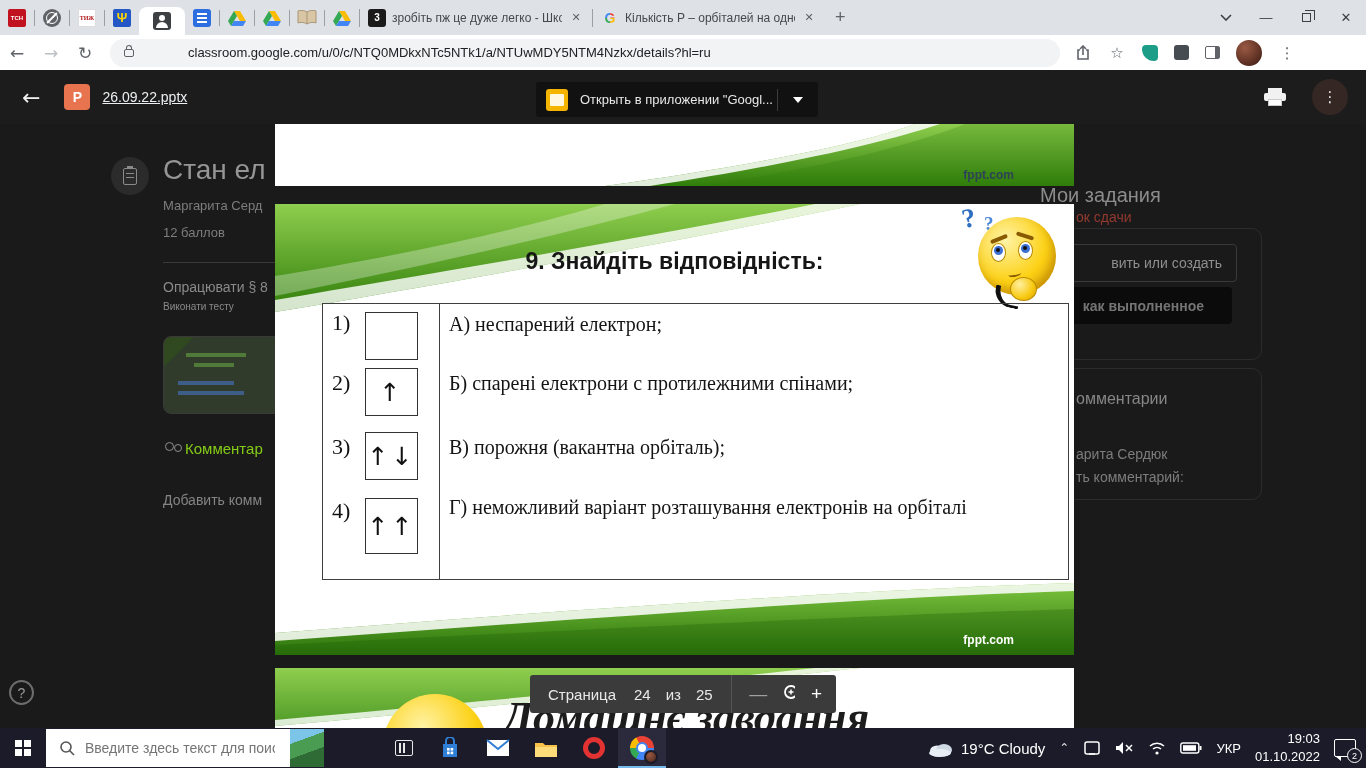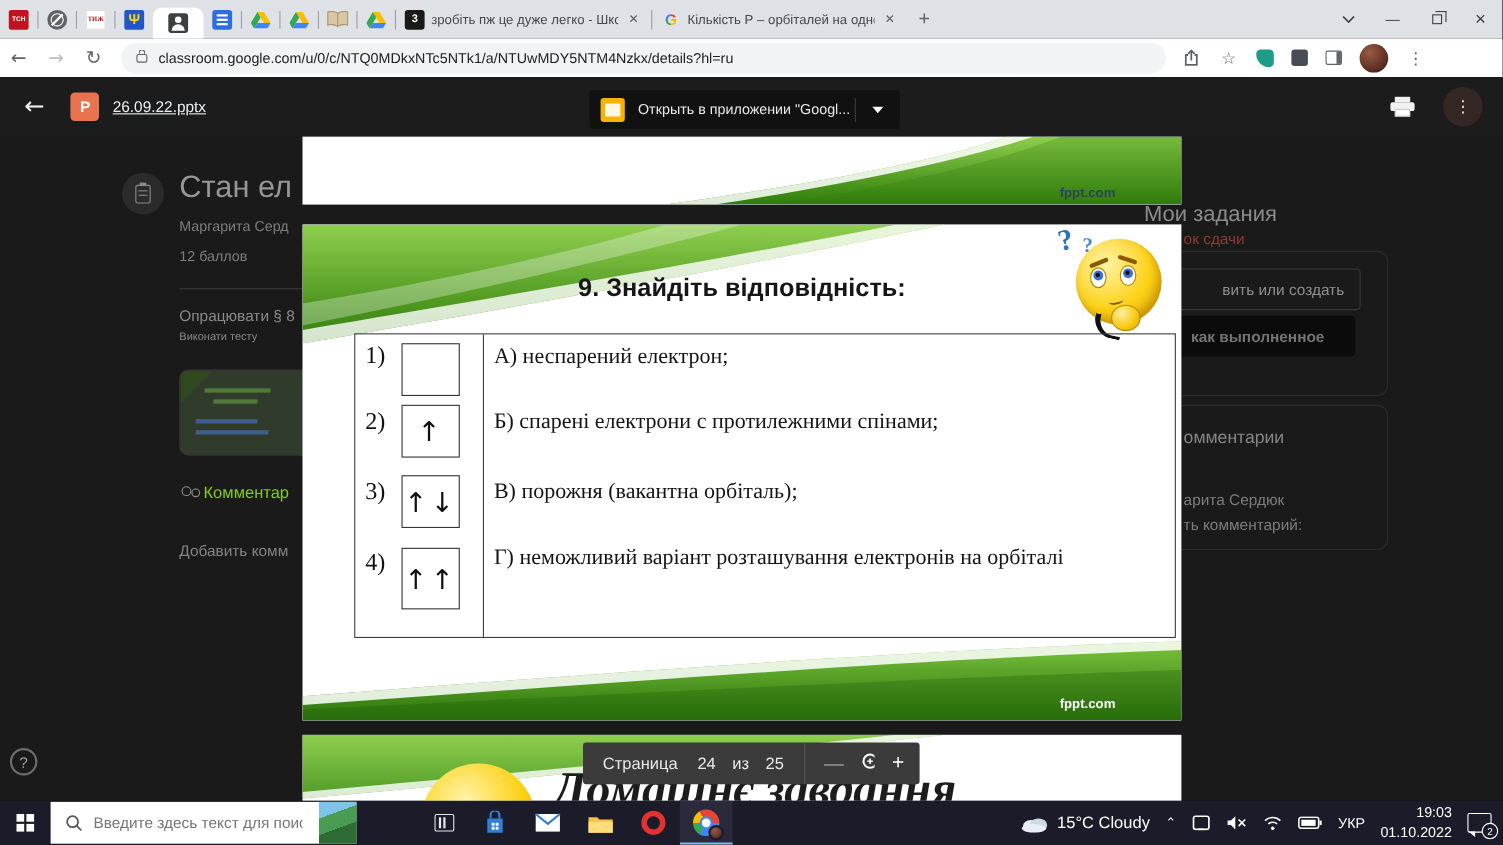--- a/index.html
+++ b/index.html
@@ -34,21 +34,21 @@
   .newtab { font-size:18px; color:#5f6368; margin-left:10px; }
   .wincontrols { margin-left:auto; display:flex; align-items:center; height:35px; }
   .wc { width:40px; height:35px; display:flex; align-items:center; justify-content:center; color:#3c4043; font-size:13px; }
   .restore-glyph { width:9px; height:9px; border:1px solid #3c4043; position:relative; }
   .restore-glyph:before { content:""; position:absolute; left:2px; top:-4px; width:9px; height:9px; border:1px solid #3c4043; border-left:none; border-bottom:none; }
 
   
   #toolbar { top:35px; left:0; width:1366px; height:35px; background:#fff; display:flex; align-items:center; box-shadow:0 1px 0 #d4d7db; }
   .nav-ic { width:34px; text-align:center; font-size:17px; color:#5f6368; font-family:"DejaVu Sans",sans-serif; }
   .nav-ic.dis { color:#bcc0c4; }
-  #omnibox { width:950px; height:28px; background:#f1f3f4; border-radius:14px; margin-left:8px; display:flex; align-items:center; padding:0 14px; }
+  #omnibox { width:950px; height:28px; background:#f1f3f4; border-radius:14px; margin-left:8px; display:flex; align-items:center; padding:0 14px;gap:44px; }
   .lock { width:10px; height:8px; border:1.5px solid #5f6368; border-radius:2px; position:relative; margin-right:10px; }
   .lock:before { content:""; position:absolute; left:1px; top:-5px; width:4px; height:4px; border:1.5px solid #5f6368; border-bottom:none; border-radius:4px 4px 0 0; }
   #url { font-size:13px; color:#202124; white-space:nowrap; }
   .tb-right { display:flex; align-items:center; margin-left:14px; gap:16px; }
   .icon16 { width:18px; height:18px; display:flex; align-items:center; justify-content:center; color:#5f6368; font-size:15px; }
   .ext-green { width:16px; height:16px; border-radius:4px 4px 4px 12px; background:#1b9d87; }
   .ext-dark { width:15px; height:15px; border-radius:3px; background:#474b52; }
   .sidepanel { width:15px; height:13px; border:1.6px solid #5f6368; border-radius:2px; position:relative; }
   .sidepanel:before { content:""; position:absolute; right:0; top:0; bottom:0; width:4px; background:#5f6368; }
   .avatar26 { width:26px; height:26px; border-radius:50%; background:radial-gradient(circle at 35% 30%, #9a5a43, #5c2f23 65%, #301710); }
@@ -506,21 +506,21 @@
         </span>
       </div>
 
     <div id="tray">
       <div id="weather">
         <svg width="26" height="17">
             <ellipse cx="10" cy="11" rx="7" ry="5.5" fill="#e8eef4"></ellipse>
             <ellipse cx="17" cy="10" rx="8" ry="6" fill="#cfd9e4"></ellipse>
             <ellipse cx="13" cy="13" rx="11" ry="4" fill="#e8eef4"></ellipse>
           </svg>
-        <span>15°C Cloudy</span>
+        <span>19°C Cloudy</span>
       </div>
       <span class="chev">⌃</span>
       <svg width="18" height="14">
           <rect x="2" y="1" width="14" height="12" rx="2" fill="none" stroke="#fff" stroke-width="1.5"></rect>
           <line x1="6" y1="13" x2="12" y2="13" stroke="#fff" stroke-width="1.5"></line>
         </svg>
       <svg width="19" height="14">
           <polygon points="1,5 4,5 8,1 8,13 4,9 1,9" fill="#fff"></polygon>
           <line x1="11" y1="4" x2="17" y2="10" stroke="#fff" stroke-width="1.5"></line>
           <line x1="17" y1="4" x2="11" y2="10" stroke="#fff" stroke-width="1.5"></line>

